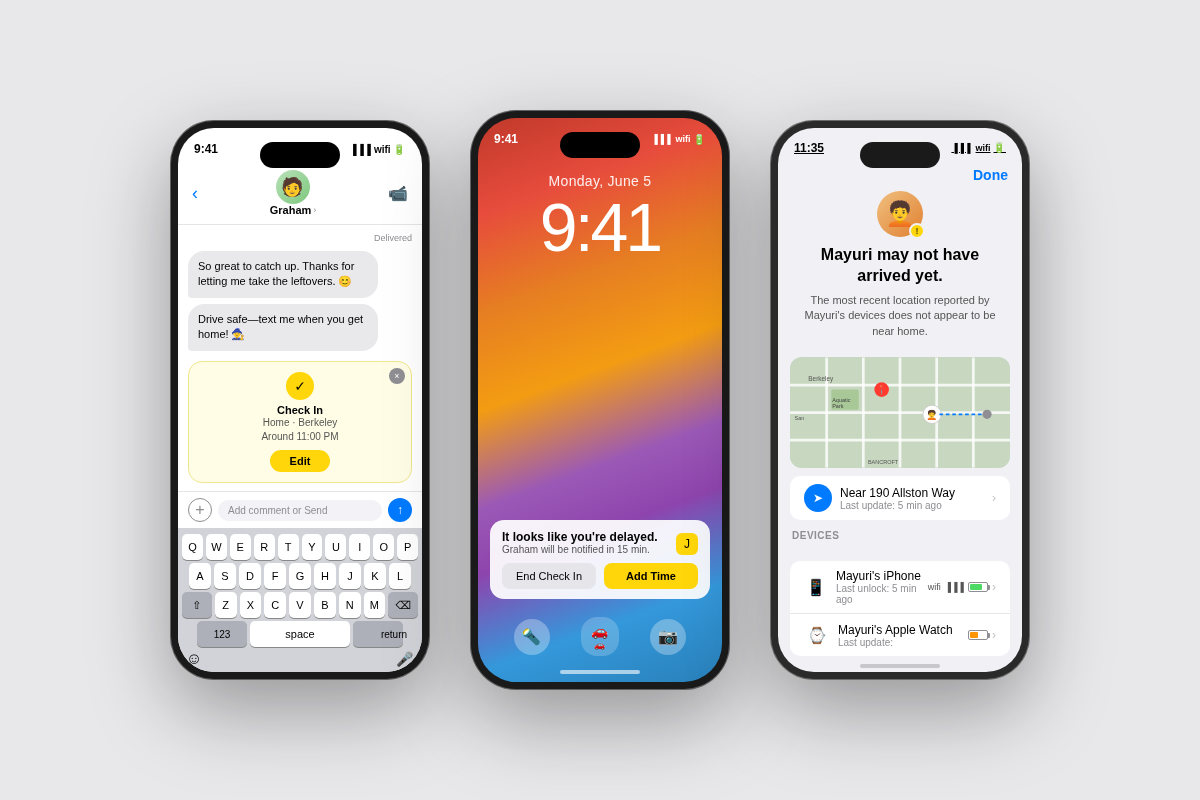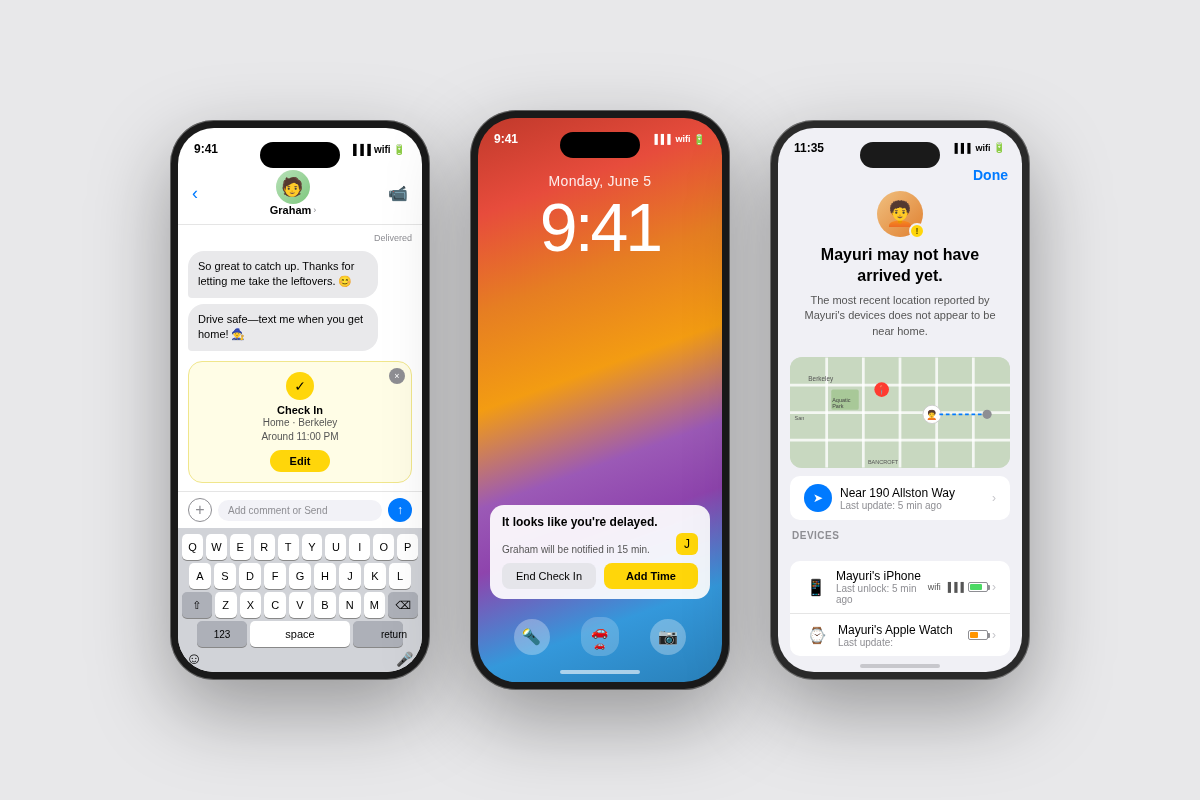--- a/index.html
+++ b/index.html
@@ -291,21 +291,21 @@
       margin: 0 12px 10px;
       padding: 10px 12px;
     }
     .delayed-header {
       display: flex;
       justify-content: space-between;
       align-items: flex-end;
       margin-bottom: 8px;
     }
     .delayed-title { font-size: 12px; font-weight: 600; color: #000; }
-    .delayed-sub { font-size: 10px; color: #555; margin-top: 15px; }
+    .delayed-sub { font-size: 10px; color: #555; margin-top: 0; }
     .delayed-badge {
       width: 22px; height: 22px;
       background: #ffd60a;
       border-radius: 6px;
       display: flex; align-items: center; justify-content: center;
       font-size: 12px;
     }
     .delayed-actions {
       display: flex;
       gap: 8px;
@@ -648,21 +648,21 @@
     </div>
   </div>
 </div>
 
 <div class="phone phone-right">
   <div class="screen screen-right">
     <div class="dynamic-island" style="background:#1a1a1a;"></div>
 
     <div class="findmy-screen">
 
-      <div class="status-bar" style="color:#000;">
+      <div class="status-bar" style="color:#000;text-decoration:underline;">
         <span class="status-bar-time">11:35</span>
         <div class="status-icons">
           <span style="font-size:9px;">▐▐▐</span>
           <span style="font-size:9px; margin-left:2px;">wifi</span>
           <span style="font-size:10px;">🔋</span>
         </div>
       </div>
 
       <div class="findmy-header">
         <span class="done-btn">Done</span>

